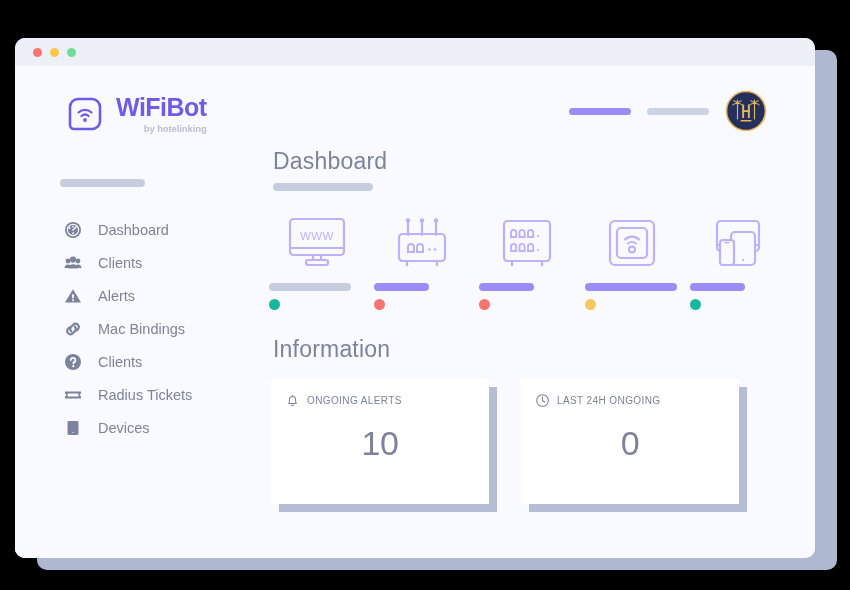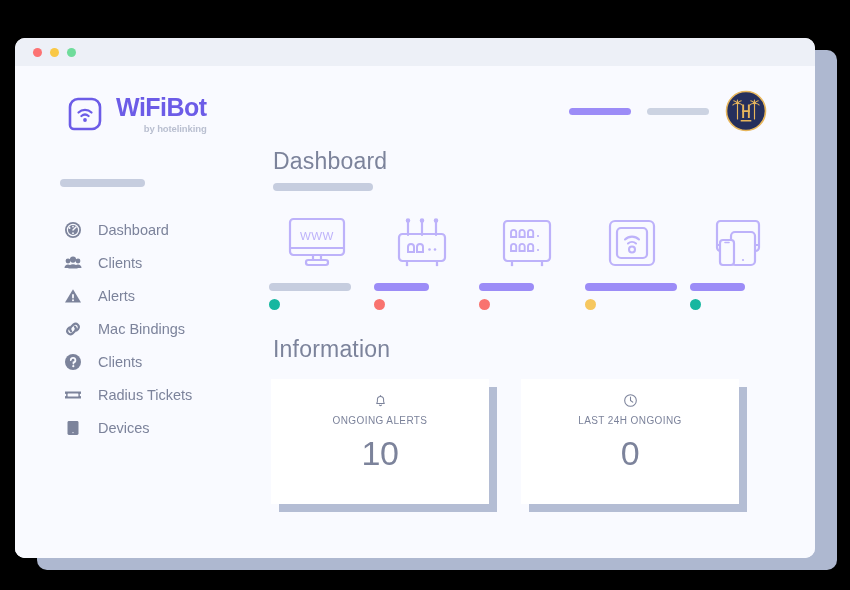--- a/index.html
+++ b/index.html
@@ -171,33 +171,32 @@
     position: absolute;
     left: 0; top: 0;
     width: 218px; height: 125px;
     background: #ffffff;
     padding: 14px 14px 0 14px;
   }
   .card-head {
     display: flex;
     align-items: center;
     gap: 7px;
-    flex-direction: column;
   }
   .card-icon { width: 15px; height: 15px; flex: none; }
   .card-label {
     font-size: 10px;
     color: #7c839b;
     letter-spacing: 0.4px;
   }
   .card-value {
     text-align: center;
     font-size: 34px;
     color: #7c839b;
-    margin-top: 8px;
+    margin-top: 16px;
     letter-spacing: -0.5px;
   }
 </style>
 </head>
 <body>
 
 <div id="app-canvas">
 
   <div class="window-shadow"></div>
 

